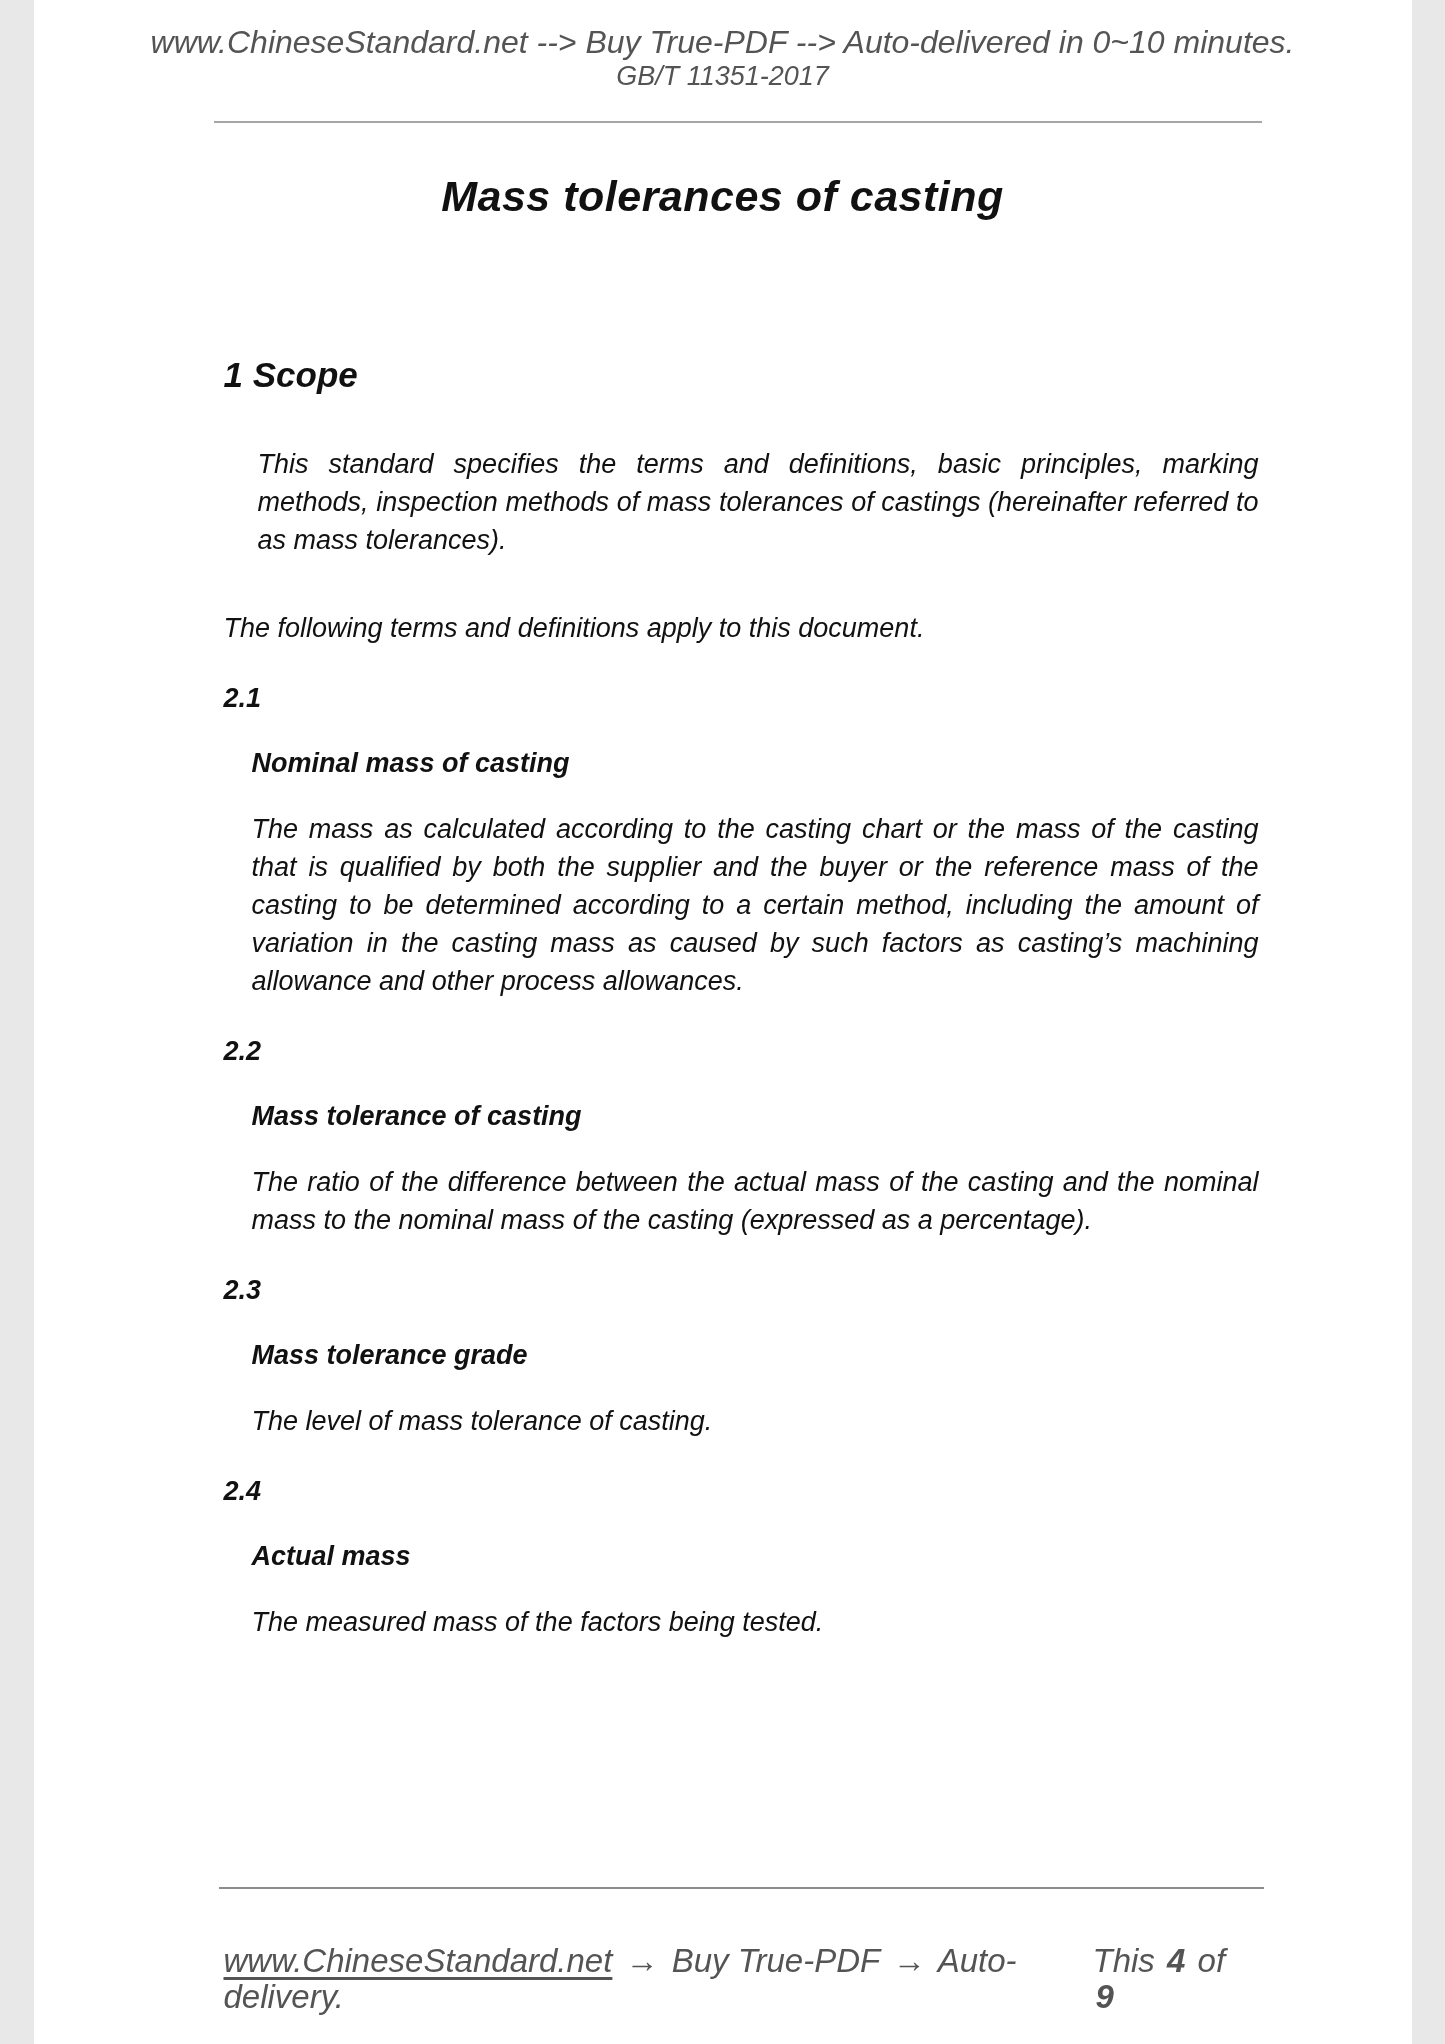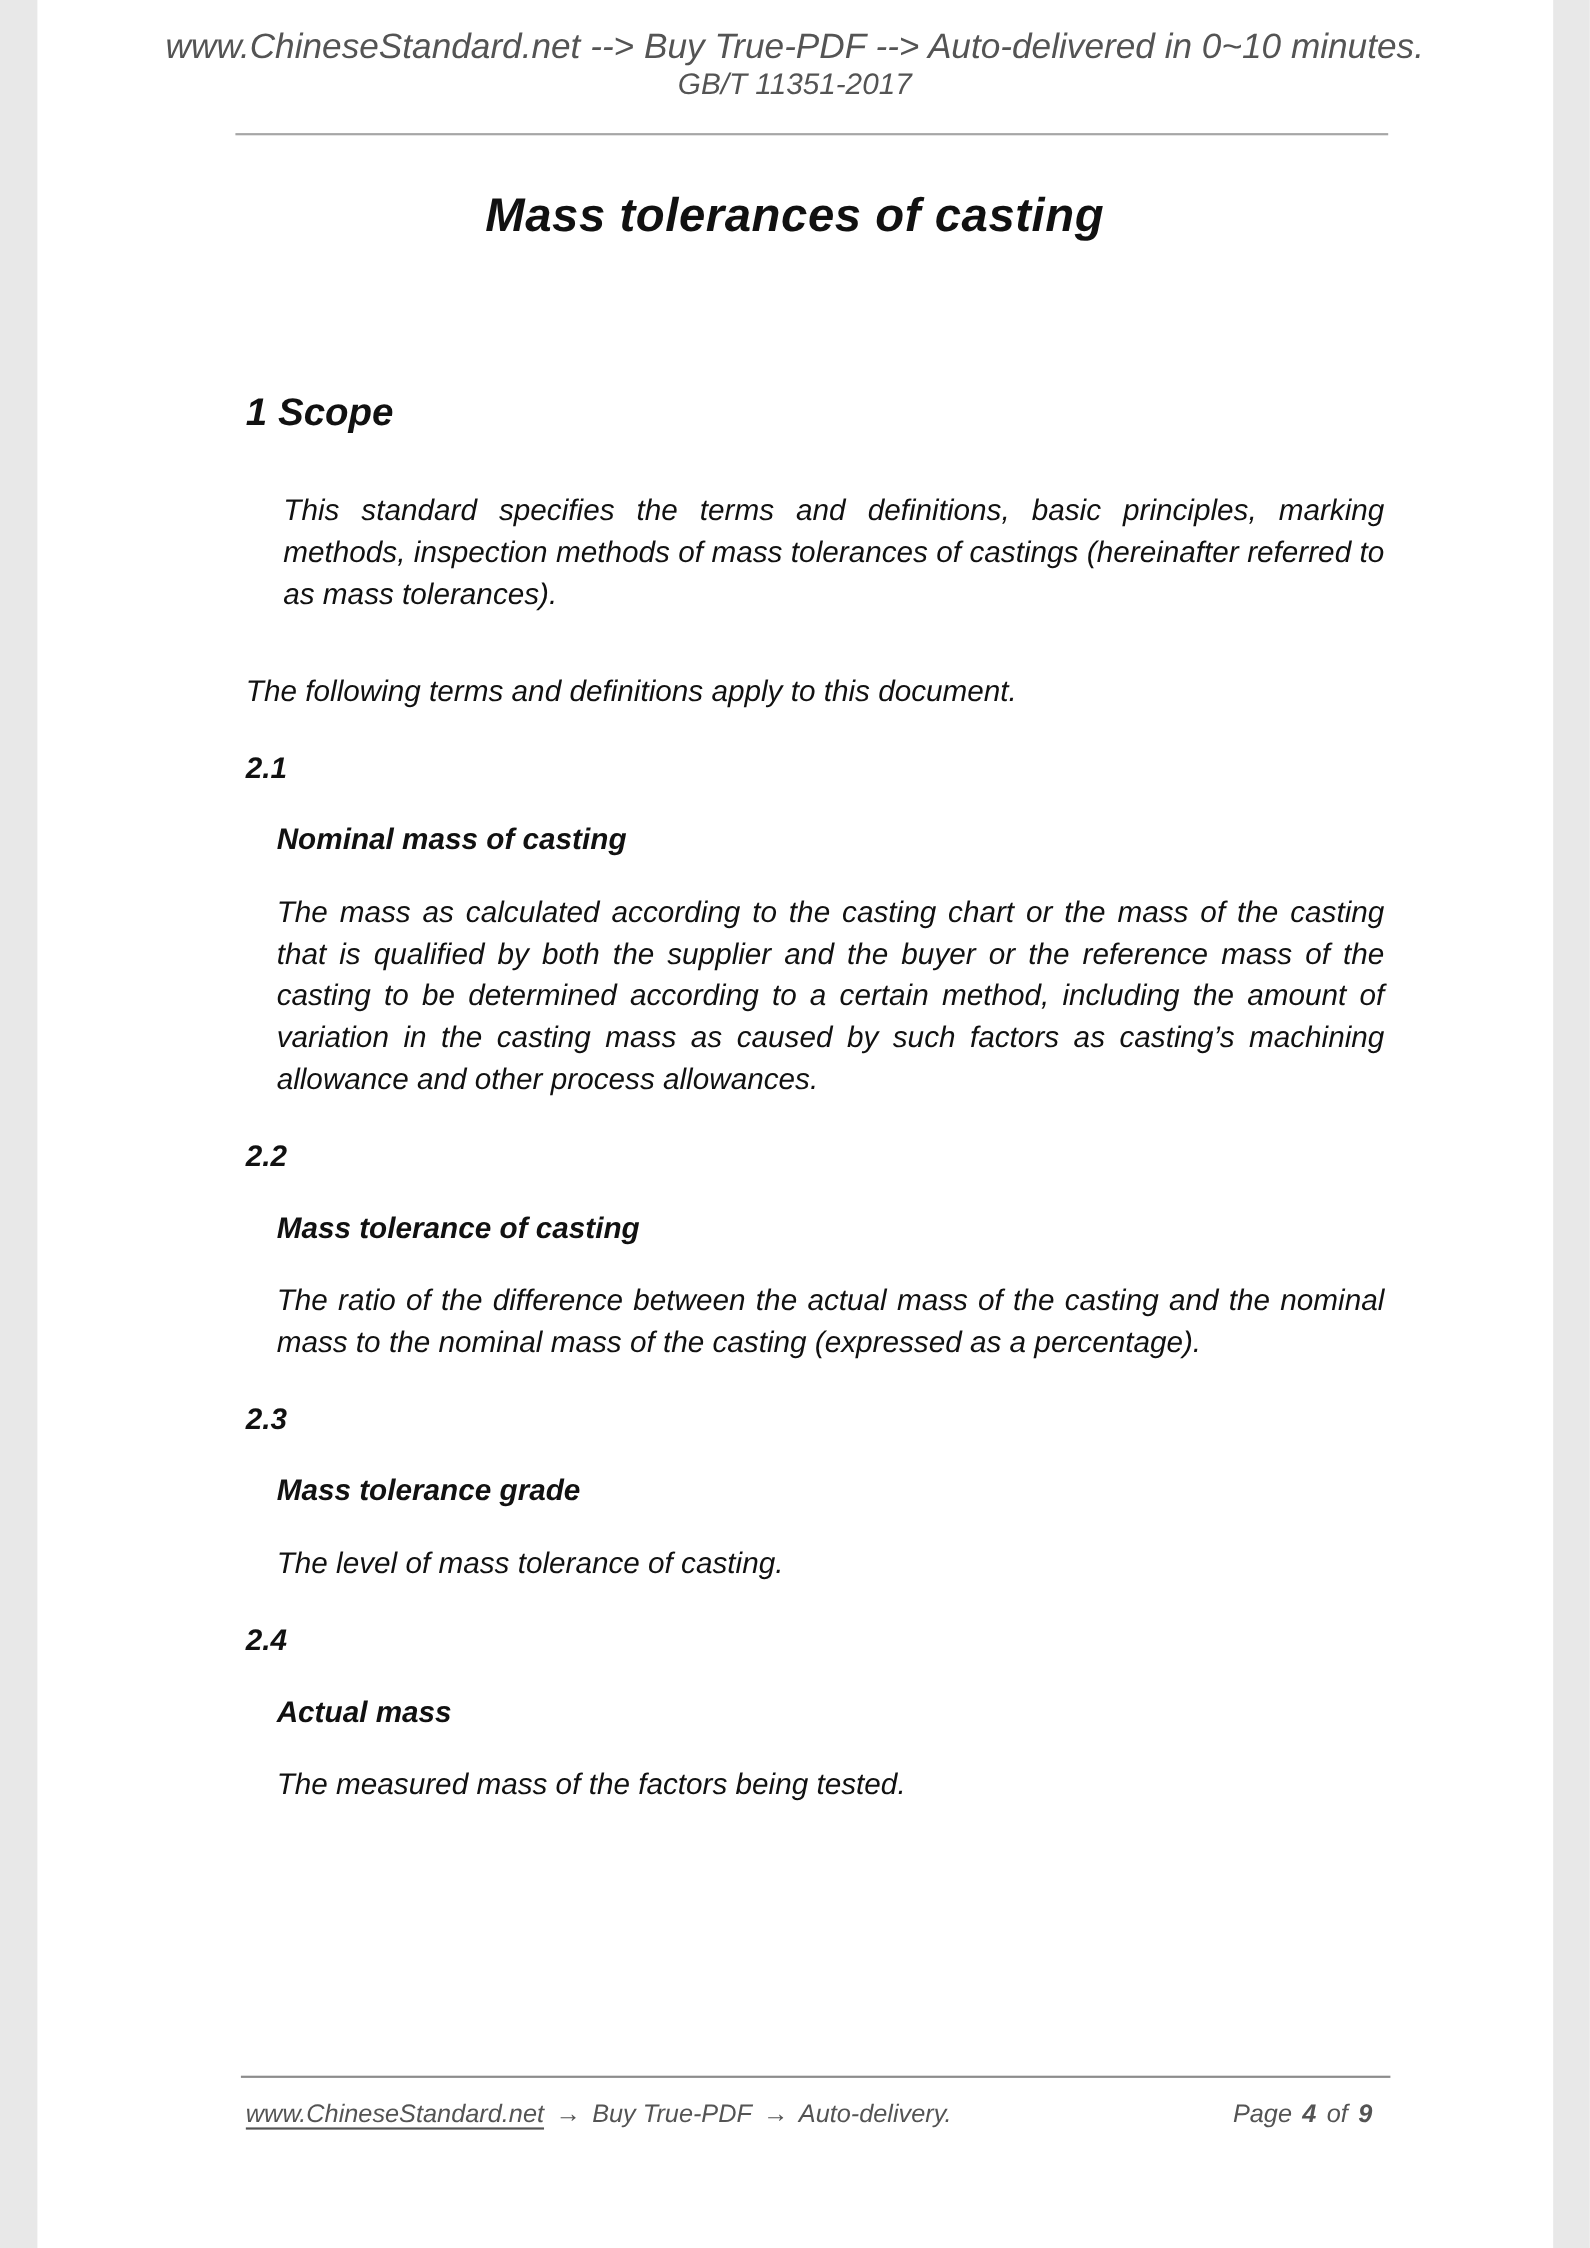--- a/index.html
+++ b/index.html
@@ -83,27 +83,27 @@
   }
   .term-def {
     margin-top: 28px;
     margin-left: 28px;
     width: 1007px;
   }
 
   
   .footer {
     position: absolute;
-    top: 1903px;
+    top: 1943px;
     left: 190px;
     width: 1035px;
     display: flex;
     justify-content: space-between;
     align-items: flex-end;
-    font-size: 23px;
+    font-size: 33px;
     line-height: 36px;
     color: #545454;
   }
   .footer-link {
     text-decoration: underline;
     text-underline-offset: 5px;
     color: #545454;
     cursor: pointer;
   }
   .footer-right { padding-right: 8px; }
@@ -164,20 +164,20 @@
 
   <div class="footer">
     <div class="footer-left">
       <span class="footer-link">www.ChineseStandard.net</span>
       <span class="arrow">→</span>
       <span>Buy True-PDF</span>
       <span class="arrow">→</span>
       <span>Auto-delivery.</span>
     </div>
     <div class="footer-right">
-      <span>Page</span>
+      <span>This</span>
       <span class="pg-num">4</span>
       <span>of</span>
       <span class="pg-num">9</span>
     </div>
   </div>
 
 </div>
 
 </body></html>

